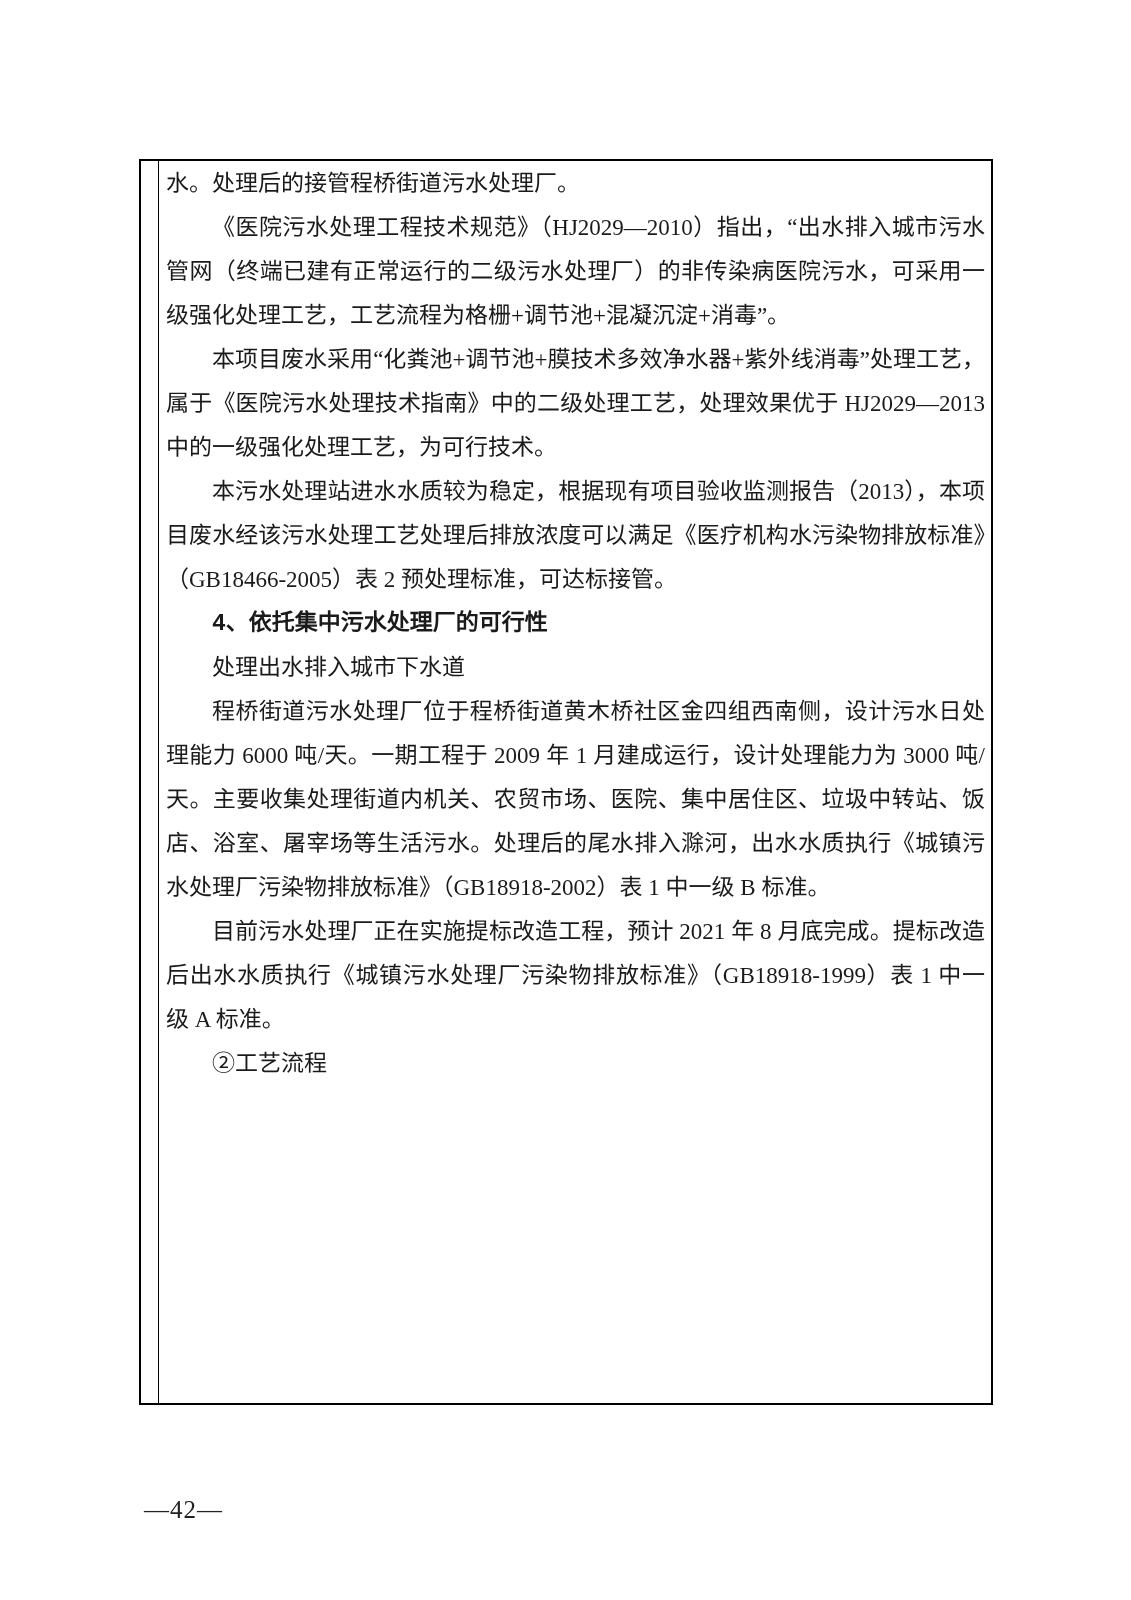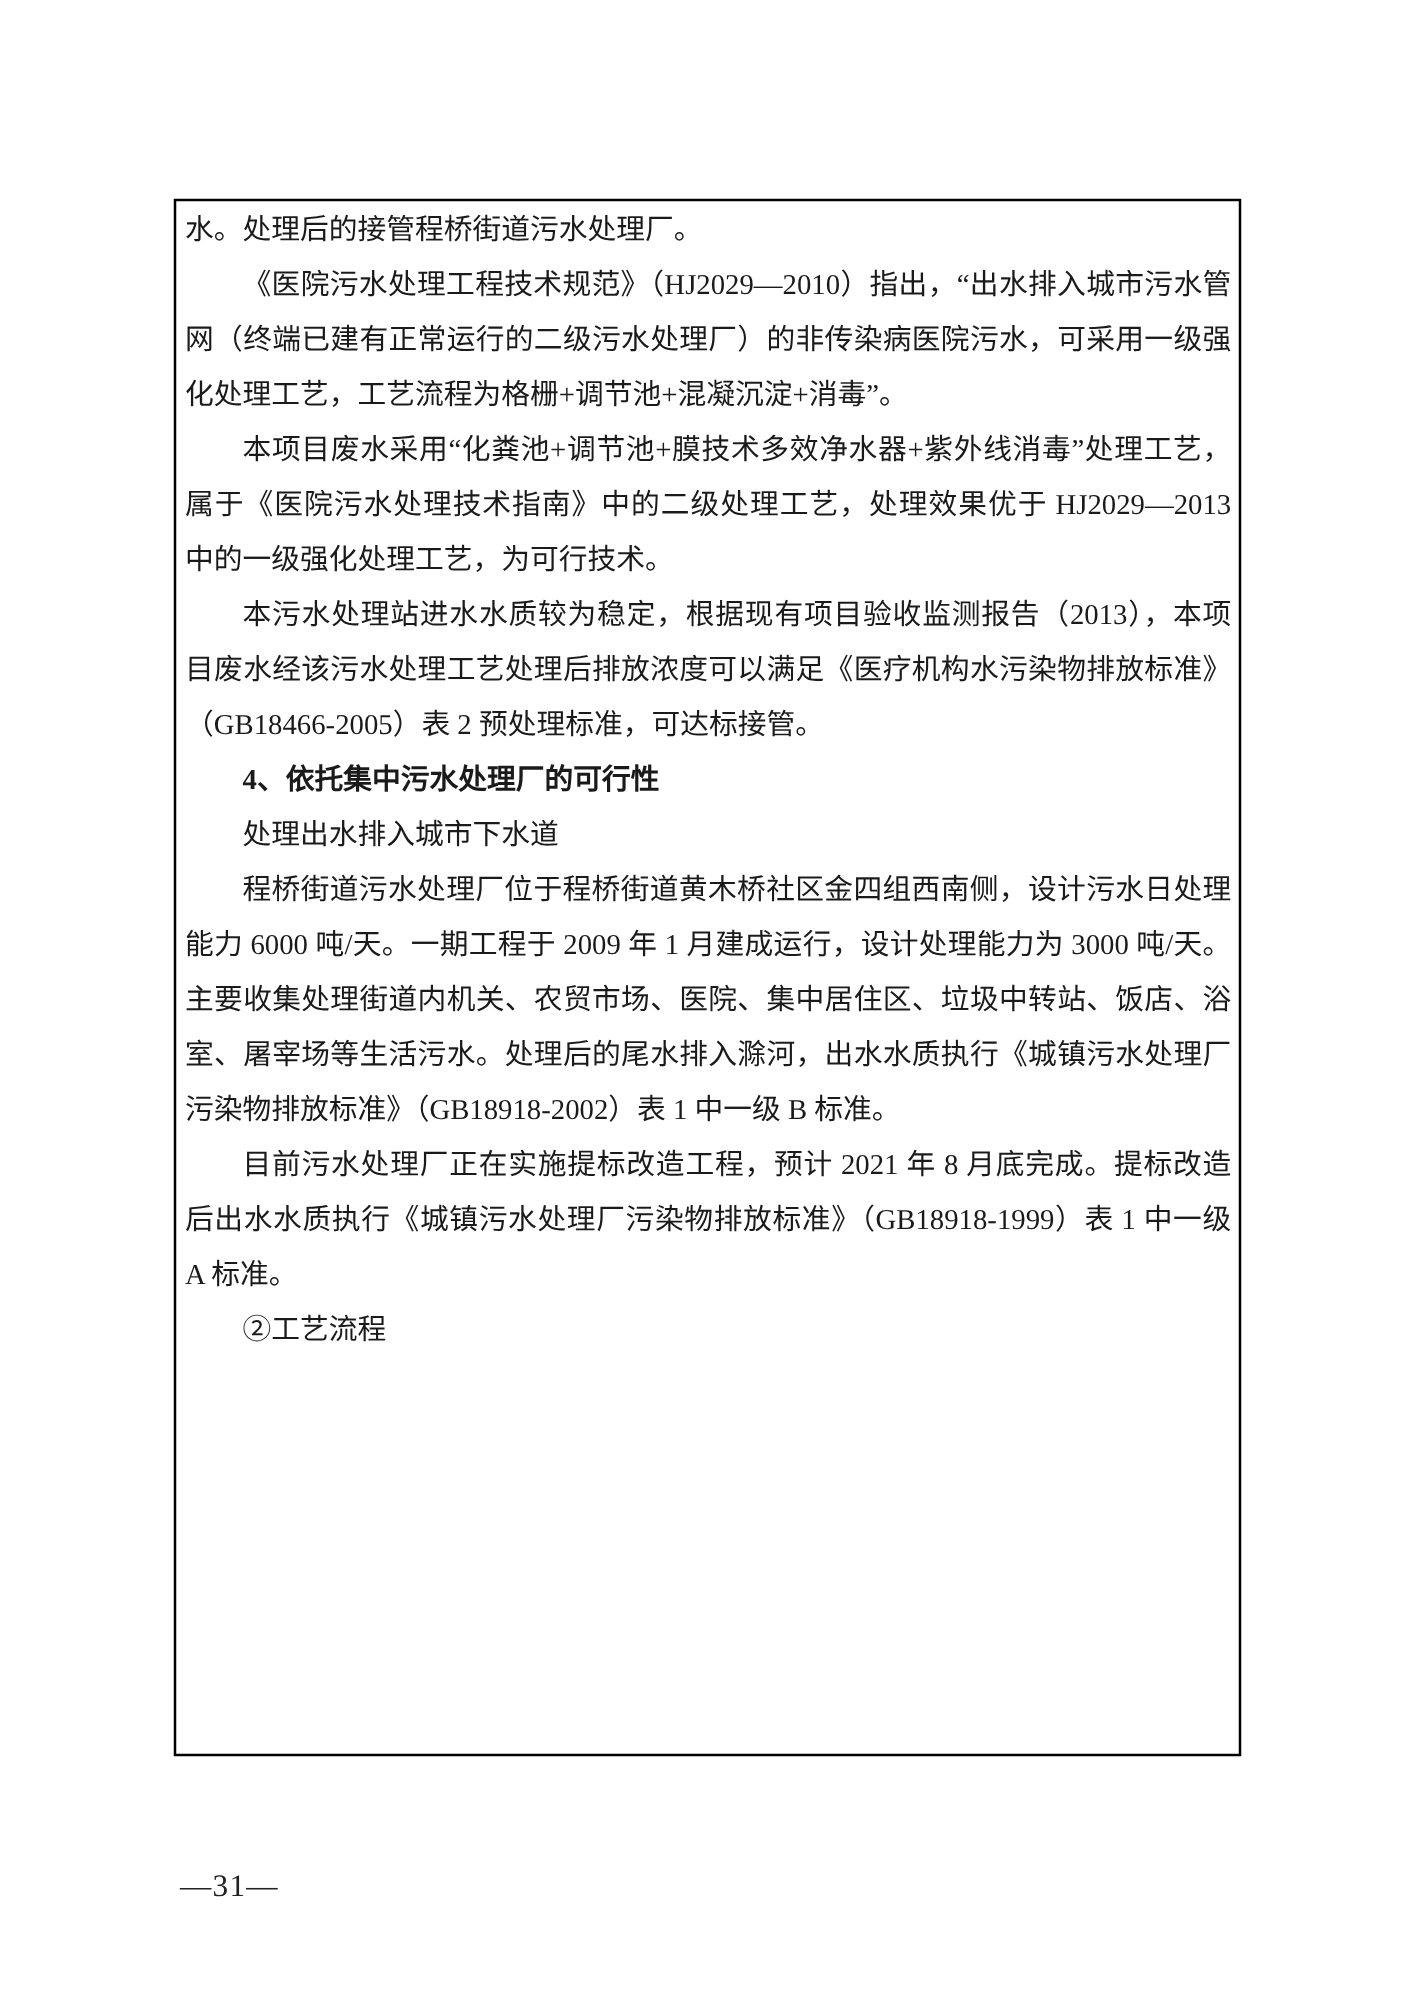--- a/index.html
+++ b/index.html
@@ -19,42 +19,41 @@
   .content-box {
     position: absolute;
     left: 139px;
     top: 159px;
     width: 854px;
     height: 1246px;
     border: 2px solid #000000;
     box-sizing: border-box;
     display: flex;
     background: #ffffff;
-    flex-direction: column;
   }
   .left-gutter {
     flex: none;
     width: 17px;
     border-right: 1px solid #000000;
   }
   .text-area {
     flex: 1;
     padding: 1px 6px 0 7px;
     font-size: 23px;
     line-height: 44px;
     text-align: justify;
     overflow: hidden;
   }
   .para {
     margin: 0;
     padding: 0;
     text-indent: 2em;
   }
   .para.noindent { text-indent: 0; }
-  .para.bold { font-weight: bold; }
+  .para.bold { font-weight: bold; font-family: Liberation Mono, monospace; }
   .page-number {
     position: absolute;
     left: 144px;
     top: 1496px;
     font-size: 25px;
     letter-spacing: 1px;
     color: #222222;
   }
 </style>
 </head>
@@ -70,15 +69,15 @@
         <p class="para">本项目废水采用“化粪池+调节池+膜技术多效净水器+紫外线消毒”处理工艺，属于《医院污水处理技术指南》中的二级处理工艺，处理效果优于 HJ2029—2013 中的一级强化处理工艺，为可行技术。</p>
         <p class="para">本污水处理站进水水质较为稳定，根据现有项目验收监测报告（2013），本项目废水经该污水处理工艺处理后排放浓度可以满足《医疗机构水污染物排放标准》（GB18466-2005）表 2 预处理标准，可达标接管。</p>
         <p class="para bold">4、依托集中污水处理厂的可行性</p>
         <p class="para">处理出水排入城市下水道</p>
         <p class="para">程桥街道污水处理厂位于程桥街道黄木桥社区金四组西南侧，设计污水日处理能力 6000 吨/天。一期工程于 2009 年 1 月建成运行，设计处理能力为 3000 吨/天。主要收集处理街道内机关、农贸市场、医院、集中居住区、垃圾中转站、饭店、浴室、屠宰场等生活污水。处理后的尾水排入滁河，出水水质执行《城镇污水处理厂污染物排放标准》（GB18918-2002）表 1 中一级 B 标准。</p>
         <p class="para">目前污水处理厂正在实施提标改造工程，预计 2021 年 8 月底完成。提标改造后出水水质执行《城镇污水处理厂污染物排放标准》（GB18918-1999）表 1 中一级 A 标准。</p>
         <p class="para">②工艺流程</p>
       </div>
   </div>
 
-  <div class="page-number">—31—</div>
+  <div class="page-number">—42—</div>
 
 </div>
 
 </body></html>

